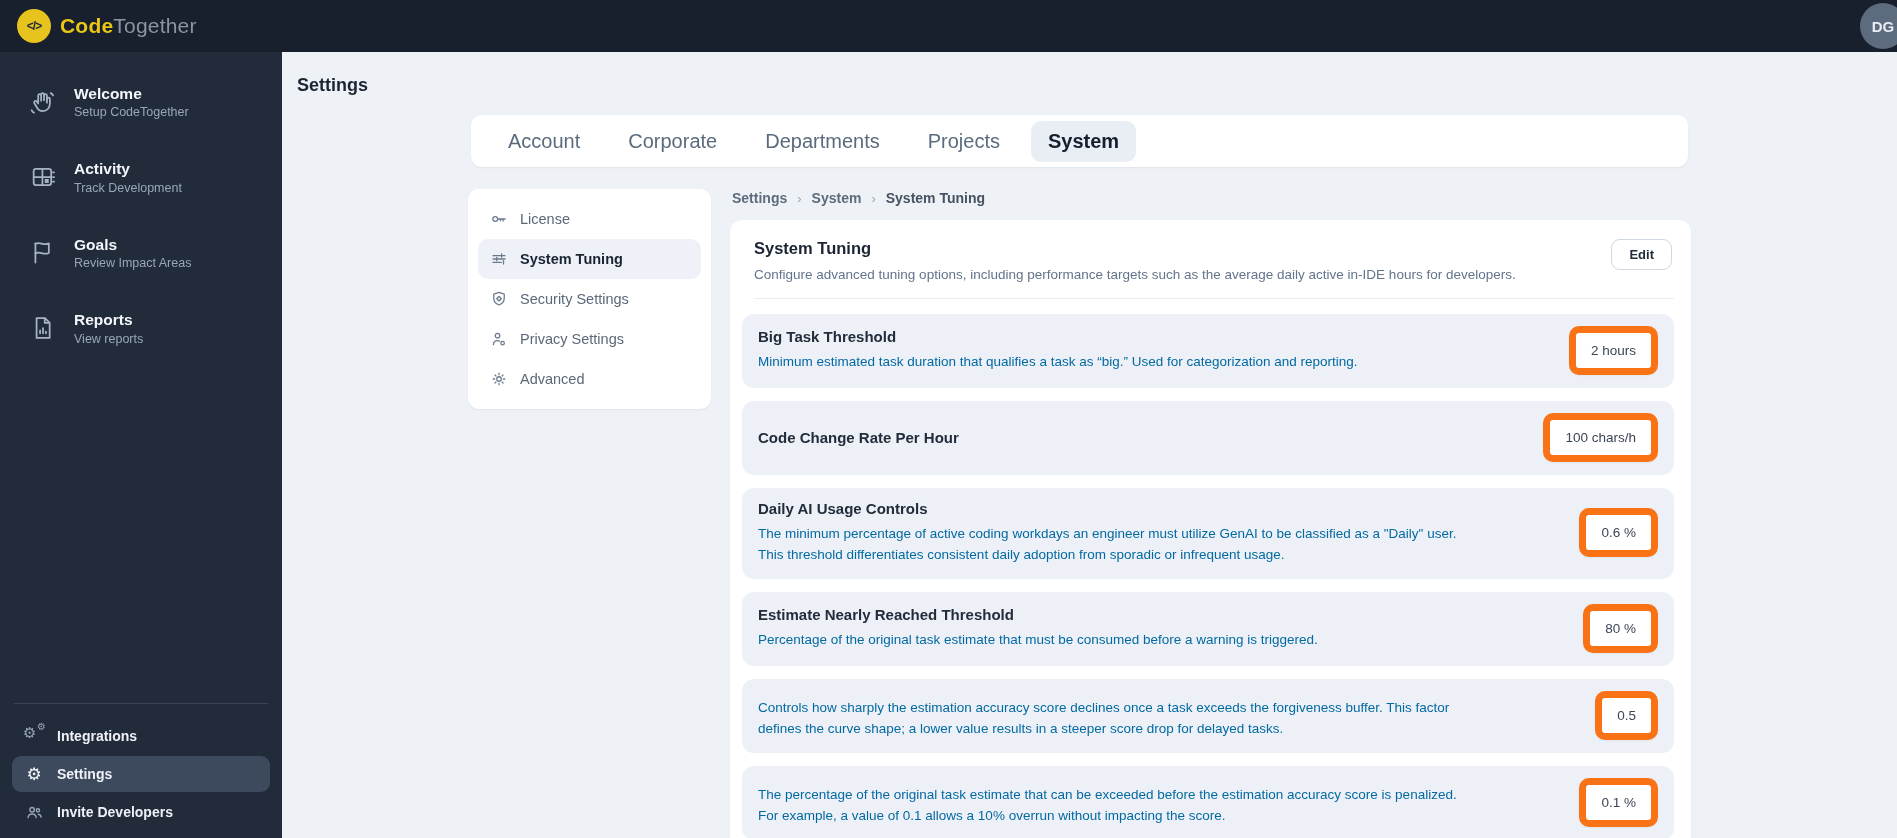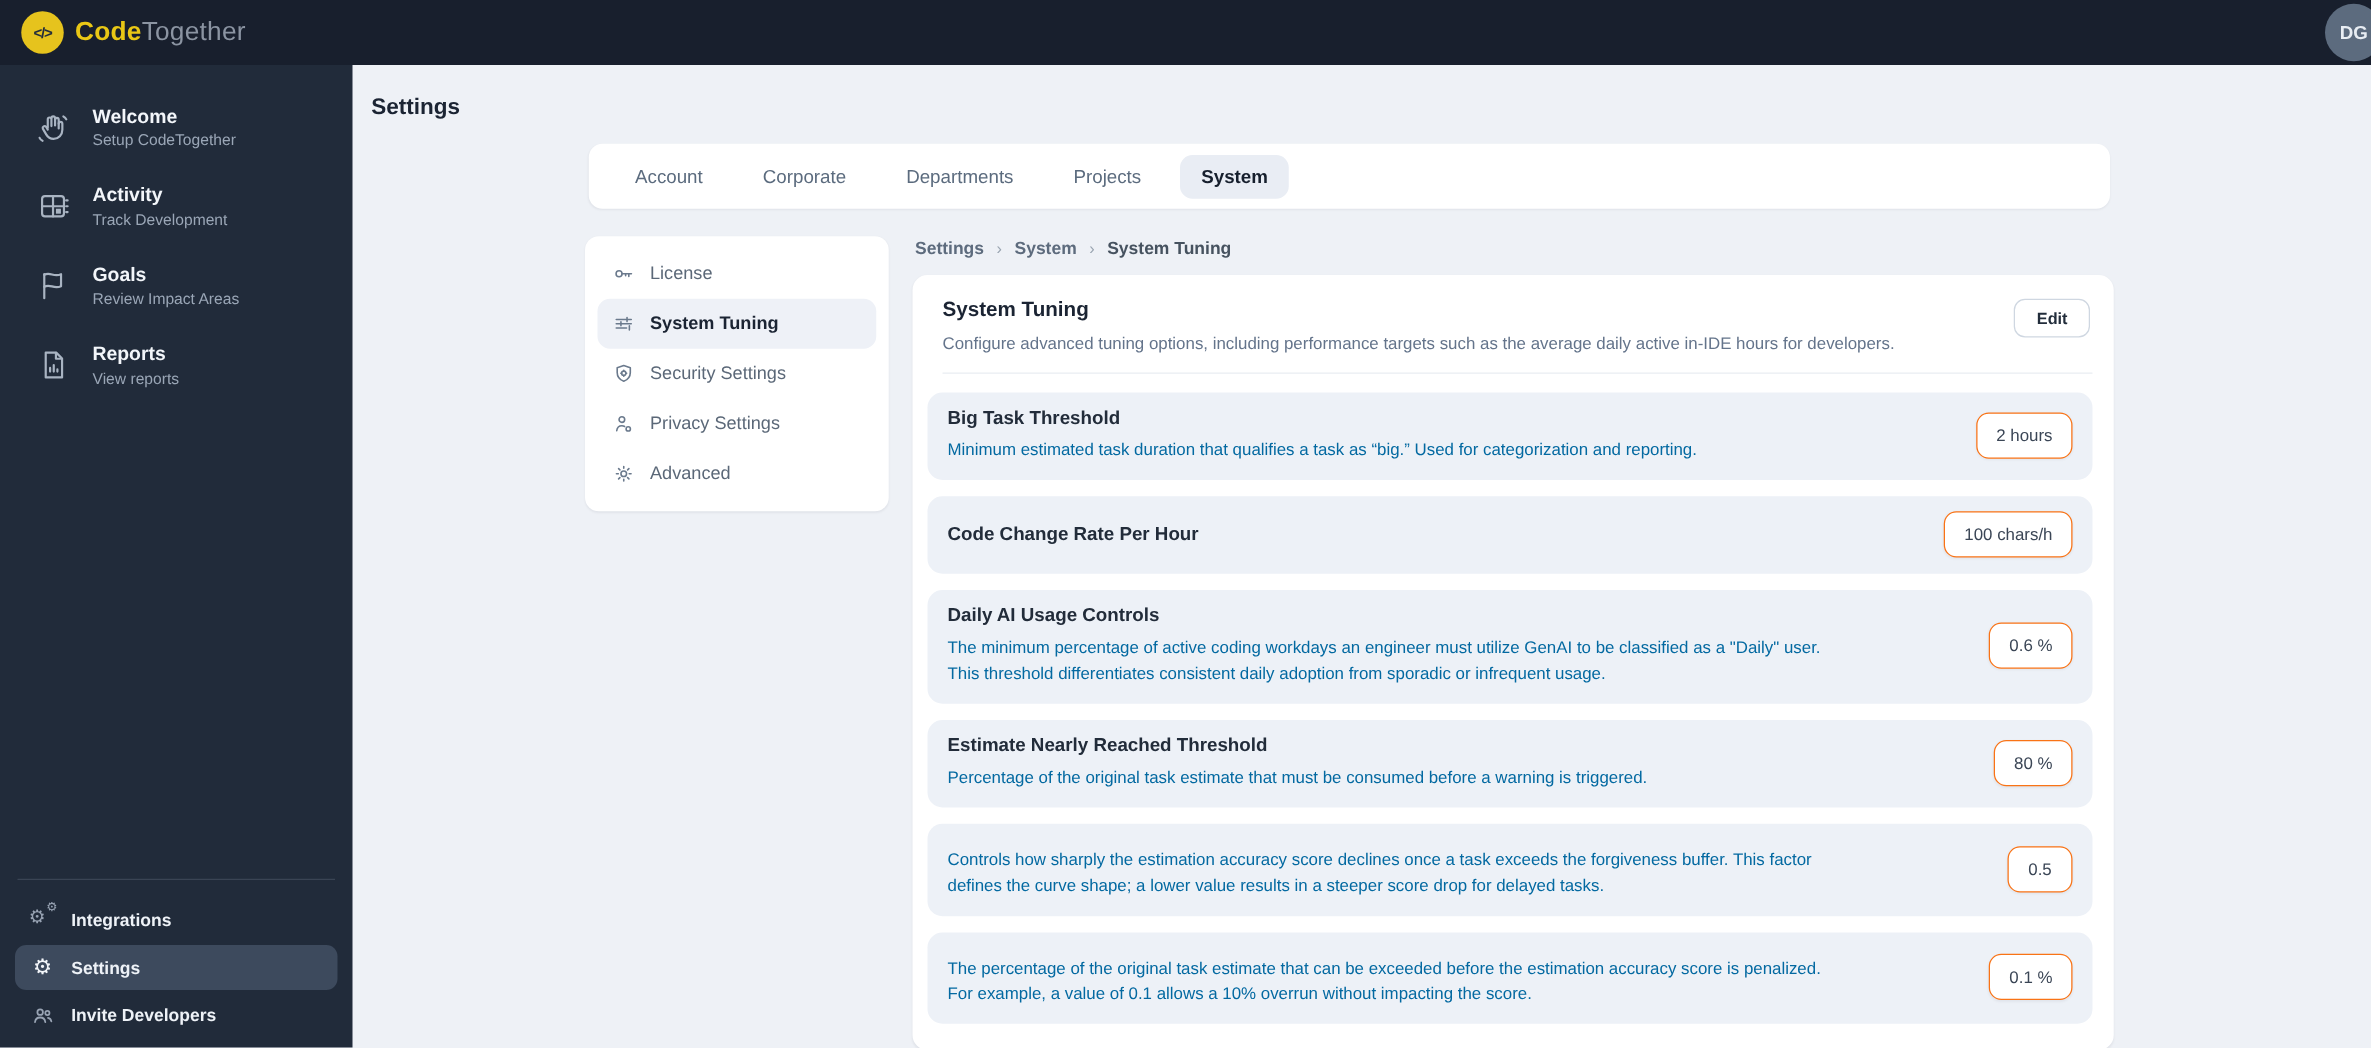--- a/index.html
+++ b/index.html
@@ -30,21 +30,21 @@
     width: 46px; height: 46px; border-radius: 50%;
     background: #5c6b7e; color: #e8edf3; font-size: 15px; font-weight: 700;
     display: flex; align-items: center; justify-content: center;
   }
 
   
   .sidebar {
     position: absolute; top: 52px; left: 0; width: 282px; height: 786px;
     background: #212b3a; z-index: 20;
   }
-  .nav-item { display: flex; align-items: center; gap: 17px; padding: 0 0 0 29px; margin-top: 28px; cursor: pointer; }
+  .nav-item { display: flex; align-items: center; gap: 17px; padding: 0 0 0 29px; margin-top: 40px; cursor: pointer; }
   .nav-item:first-child { margin-top: 32px; }
   .nav-ico { width: 28px; height: 28px; color: #a9b4c2; flex: 0 0 auto; }
   .nav-ico svg { width: 28px; height: 28px; display: block; }
   .nav-txt .t1 { color: #f3f6fa; font-size: 15.5px; font-weight: 700; line-height: 1.25; }
   .nav-txt .t2 { color: #9aa6b6; font-size: 12.5px; margin-top: 2px; }
 
   .sidebar-bottom { position: absolute; left: 0; right: 0; bottom: 6px; }
   .sb-divider { height: 1px; background: #3a4454; margin: 0 14px 14px 14px; }
   .sb-item {
     display: flex; align-items: center; gap: 13px; height: 36px;
@@ -61,21 +61,21 @@
 
   
   .content { position: absolute; left: 255px; top: 52px; width: 1642px; height: 786px; background: #eef1f6; padding: 23px 0 0 42px; }
   .page-title { font-size: 18px; font-weight: 700; color: #1b2433; }
 
   .tabs-card {
     width: 1217px; margin: 19px 0 0 174px; background: #ffffff;
     border-radius: 11px; box-shadow: 0 1px 2px rgba(16,24,40,.06);
     height: 52px; display: flex; align-items: center; padding-left: 20px;
   }
-  .tab { font-size: 15px; color: #5b6b7e; font-weight: 500; padding: 9px 17px; margin-right: 14px; border-radius: 10px; cursor: pointer; }
+  .tab { font-size: 20px; color: #5b6b7e; font-weight: 500; padding: 9px 17px; margin-right: 14px; border-radius: 10px; cursor: pointer; }
   .tab.active { background: #e9edf4; color: #161f2d; font-weight: 700; }
 
   .main-row { display: flex; margin: 22px 0 0 171px; align-items: flex-start; }
 
   .subnav-card {
     width: 243px; background: #ffffff; border-radius: 11px;
     box-shadow: 0 1px 2px rgba(16,24,40,.06); padding: 10px 10px;
   }
   .subnav-item {
     display: flex; align-items: center; gap: 12px; height: 40px; padding: 0 12px;
@@ -110,21 +110,21 @@
 
   .rows { display: flex; flex-direction: column; gap: 13px; }
   .setting-row {
     background: #edf1f7; border-radius: 12px; padding: 12px 16px 13px 16px;
     display: flex; align-items: center;
   }
   .row-left { flex: 1; padding-right: 36px; }
   .row-title { font-size: 15px; font-weight: 600; color: #222c3a; }
   .row-desc { font-size: 13.5px; color: #0369a1; margin-top: 7px; line-height: 1.55; max-width: 700px; }
   .value-pill {
-    background: #ffffff; border: 1px solid #f97316; border-radius: 10px;
+    background: #ffffff; border: 7px solid #f97316; border-radius: 10px;
     box-shadow: 0 1px 2px rgba(16,24,40,.05);
     font-size: 13.5px; color: #3b4656; padding: 10px 15px; min-width: 52px;
     text-align: center; white-space: nowrap;
   }
 </style>
 </head>
 <body>
 
 <div class="topbar">
   <div class="logo">

